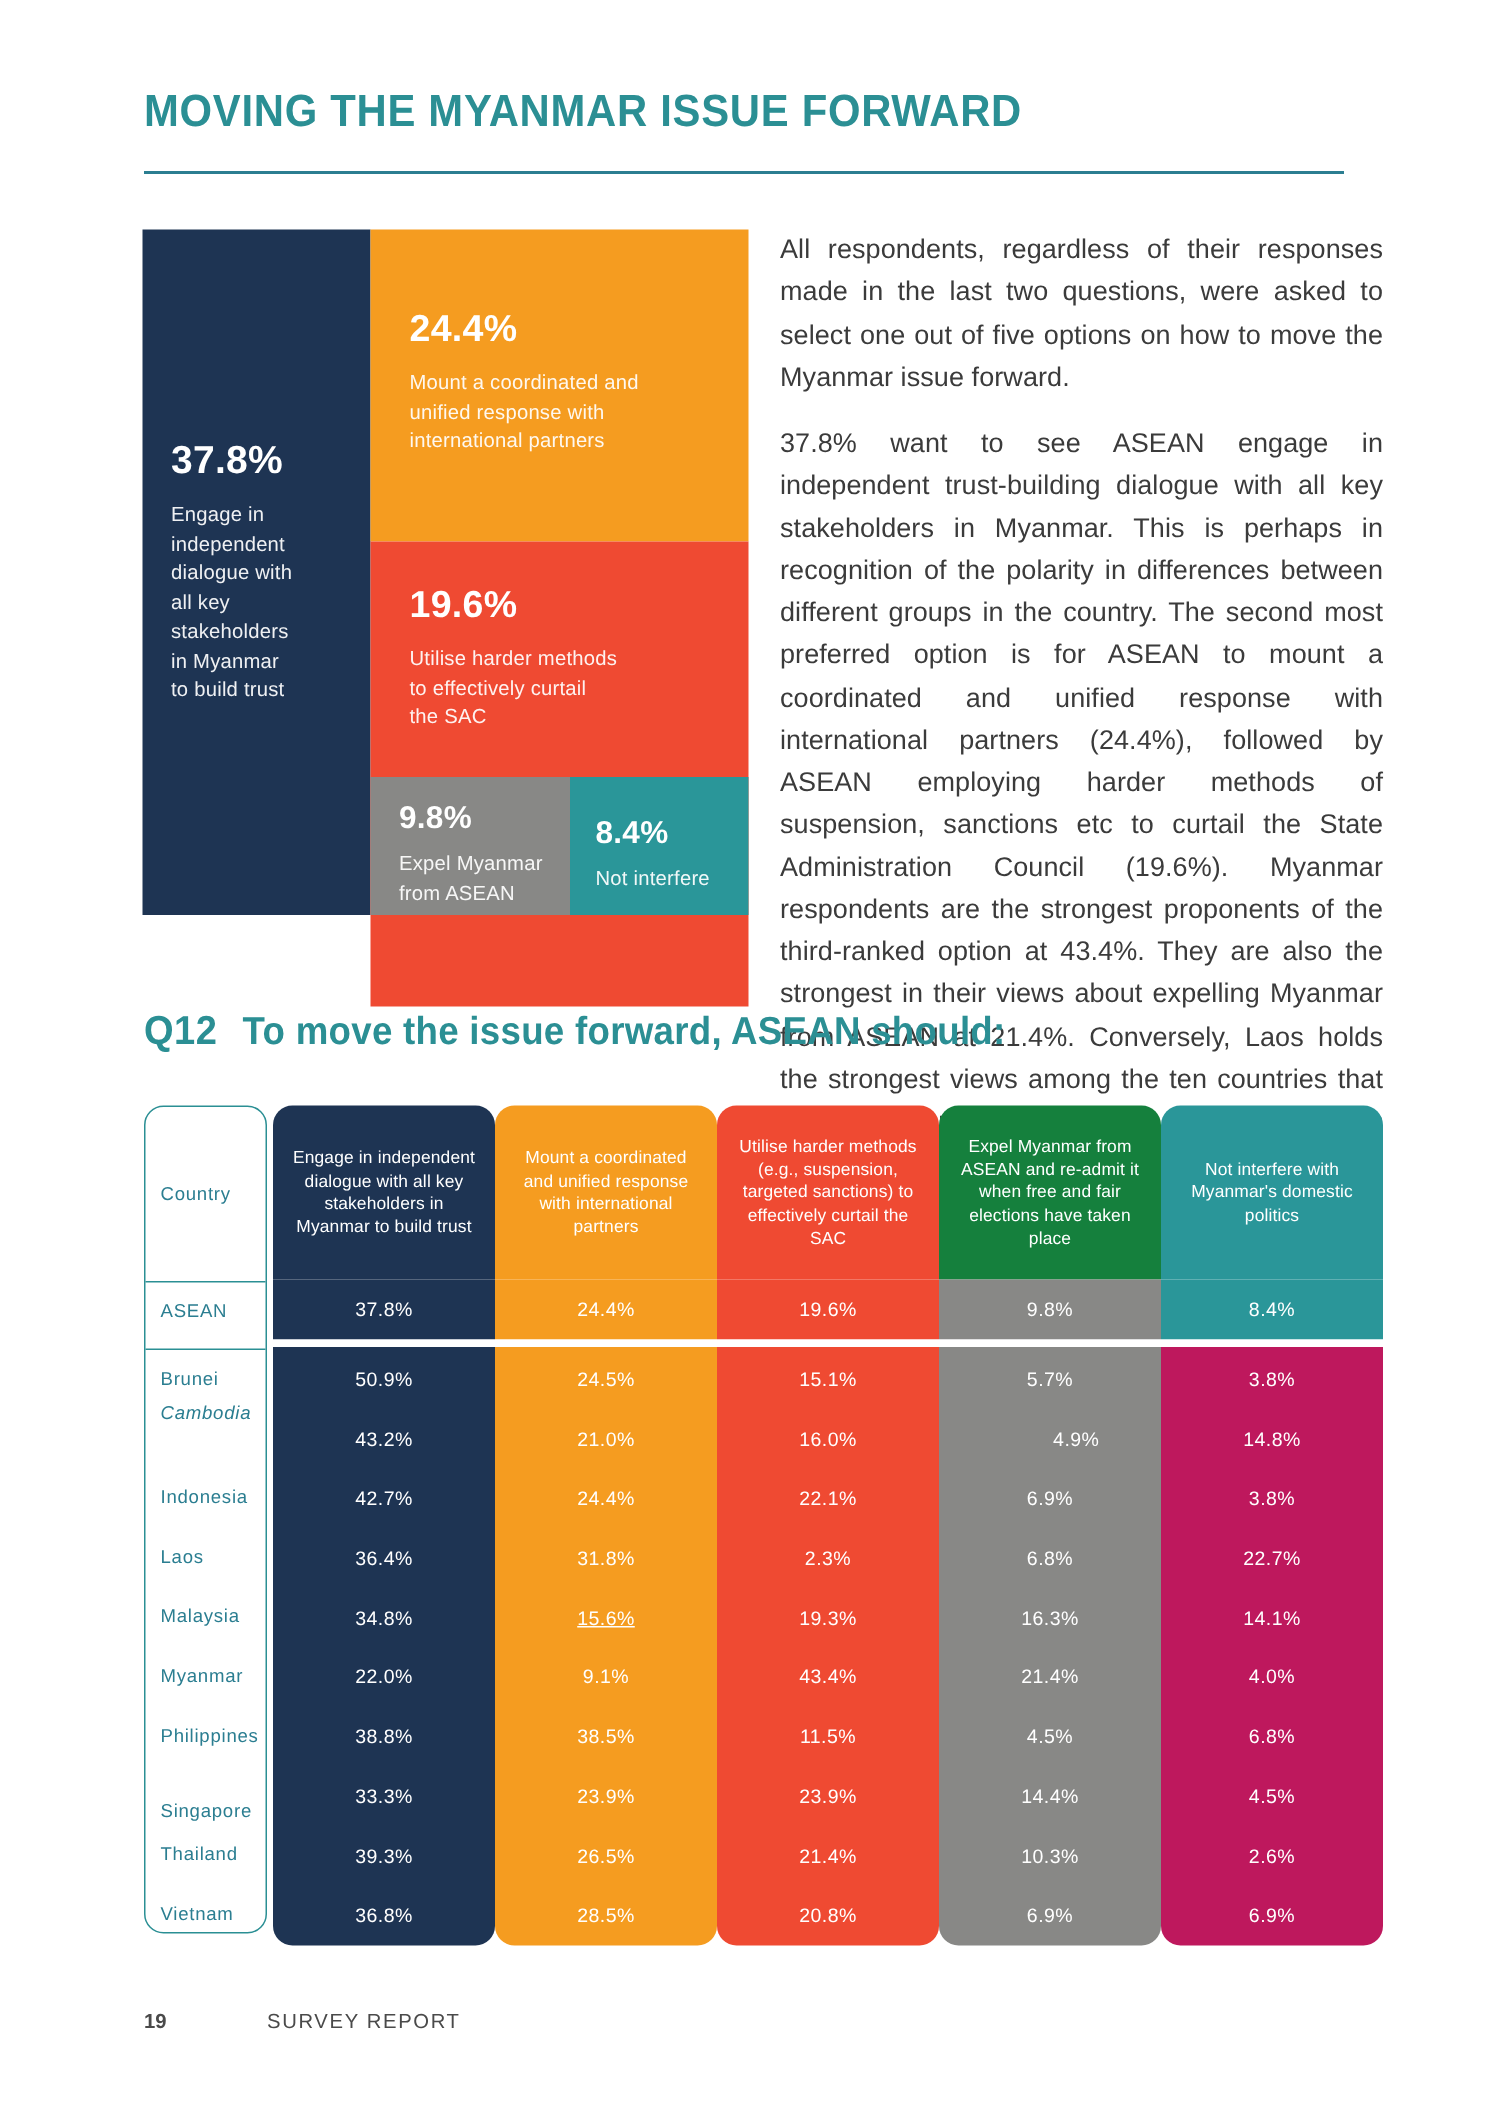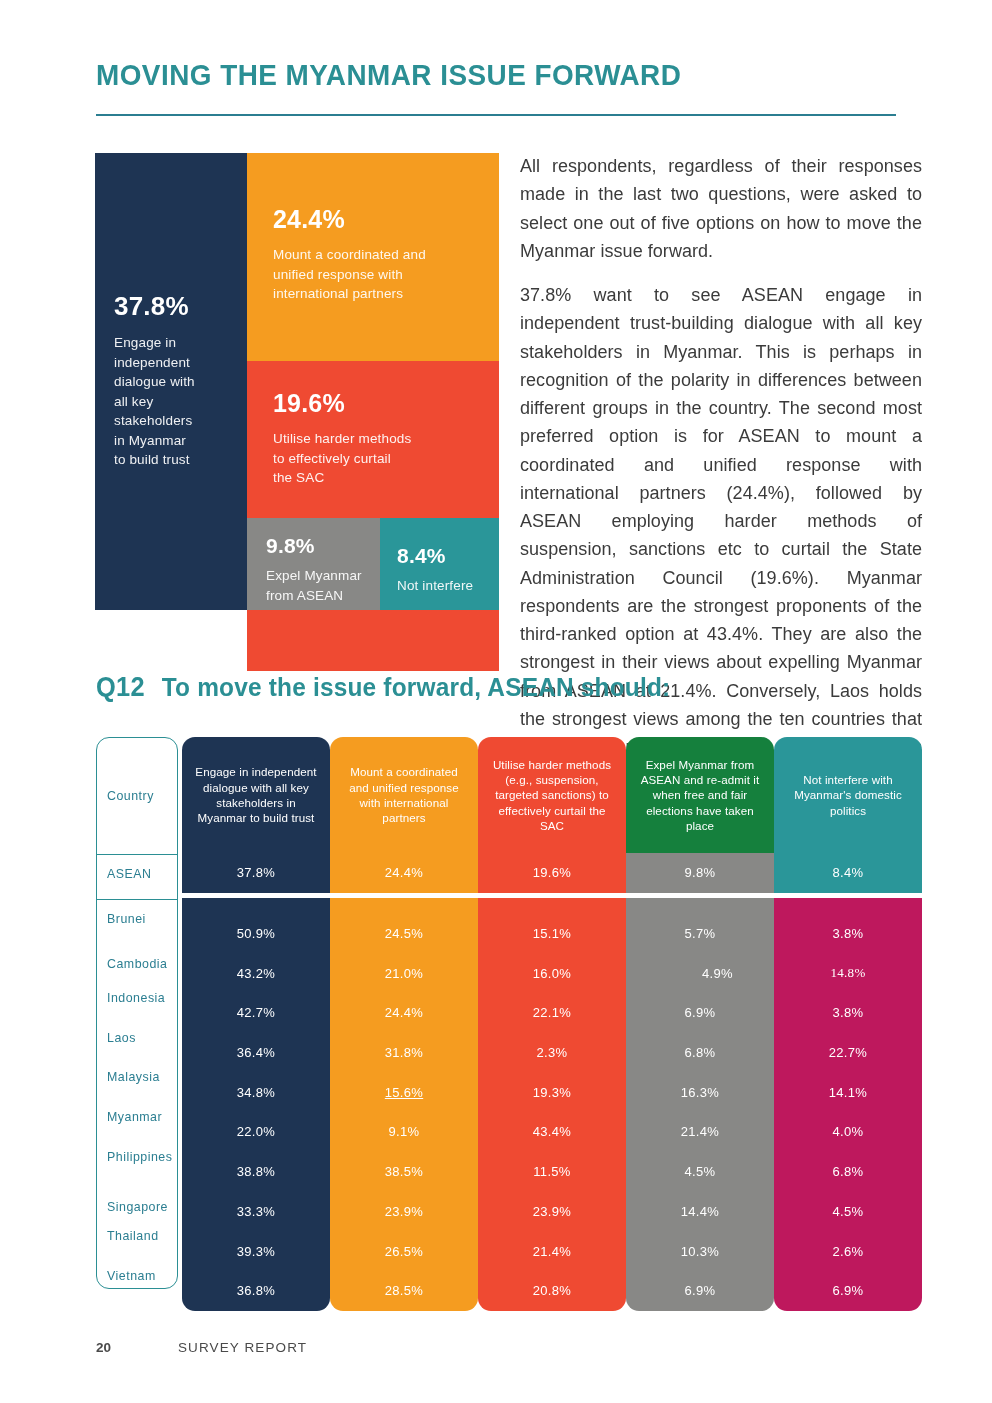--- a/index.html
+++ b/index.html
@@ -195,21 +195,21 @@
     box-sizing: border-box;
     font-family: "Liberation Sans", sans-serif;
     font-size: 11.6px;
     line-height: 1.32;
     color: #ffffff;
     letter-spacing: 0.1px;
   }
   .bar-body {
     border-radius: 0 0 13px 13px;
     box-sizing: border-box;
-    padding-top: 16px;
+    padding-top: 2px;
   }
   .bar-cell {
     display: flex;
     align-items: center;
     justify-content: center;
     font-family: "Liberation Sans", sans-serif;
     font-size: 13px;
     letter-spacing: 0.3px;
     color: #ffffff;
   }
@@ -287,21 +287,21 @@
   <span class="q-num">Q12</span>
   <span class="q-text">To move the issue forward, ASEAN should:</span>
 </div>
 
 <div class="tbl">
   <div class="tbl-inner">
     <div class="col-country" id="country-col">
         <div class="cc-cell" style="top: 0px; height: 116px;">Country</div>
         <div class="cc-cell" style="top: 116px; height: 39.7px;">ASEAN</div>
         <div class="cc-cell" style="top: 160.7px; height: 39.7px;">Brunei</div>
-        <div class="cc-cell" style="top: 206px; height: 39.7px;">Cambodia</div>
+        <div class="cc-cell" style="top: 184px; height: 39.7px; font-style: italic;">Cambodia</div>
         <div class="cc-cell" style="top: 240.1px; height: 39.7px;">Indonesia</div>
         <div class="cc-cell" style="top: 279.8px; height: 39.7px;">Laos</div>
         <div class="cc-cell" style="top: 319.5px; height: 39.7px;">Malaysia</div>
         <div class="cc-cell" style="top: 359.2px; height: 39.7px;">Myanmar</div>
         <div class="cc-cell" style="top: 398.9px; height: 39.7px;">Philippines</div>
         <div class="cc-cell" style="top: 449px; height: 39.7px;">Singapore</div>
         <div class="cc-cell" style="top: 478.3px; height: 39.7px;">Thailand</div>
         <div class="cc-cell" style="top: 518px; height: 39.7px;">Vietnam</div>
         <div class="cc-sep" style="top: 116px;"></div>
         <div class="cc-sep" style="top: 160.7px;"></div>
@@ -384,31 +384,31 @@
           </div>
         </div>
         <div class="bar-col" style="left: 592px;">
           <div class="bar-head" style="background: rgb(42, 150, 153);">Not interfere with Myanmar's domestic politics</div>
           <div style="background: rgb(42, 150, 153);">
             <div class="bar-cell" style="height: 39.7px;">8.4%</div>
           </div>
           <div class="bar-gap"></div>
           <div class="bar-body" style="background: #be185d;">
             <div class="bar-cell" style="height: 39.7px;">3.8%</div>
-            <div class="bar-cell" style="height: 39.7px; font-family: Liberation Serif, serif;">14.8%</div>
+            <div class="bar-cell" style="height: 39.7px;">14.8%</div>
             <div class="bar-cell" style="height: 39.7px;">3.8%</div>
             <div class="bar-cell" style="height: 39.7px;">22.7%</div>
             <div class="bar-cell" style="height: 39.7px;">14.1%</div>
             <div class="bar-cell" style="height: 39.7px;">4.0%</div>
             <div class="bar-cell" style="height: 39.7px;">6.8%</div>
             <div class="bar-cell" style="height: 39.7px;">4.5%</div>
             <div class="bar-cell" style="height: 39.7px;">2.6%</div>
             <div class="bar-cell" style="height: 39.7px;">6.9%</div>
           </div>
         </div>
       </div>
   </div>
 </div>
 
 <div class="footer">
-  <span class="pg">20</span>
+  <span class="pg">19</span>
   <span class="lbl">SURVEY REPORT</span>
 </div>
 
 </body></html>

